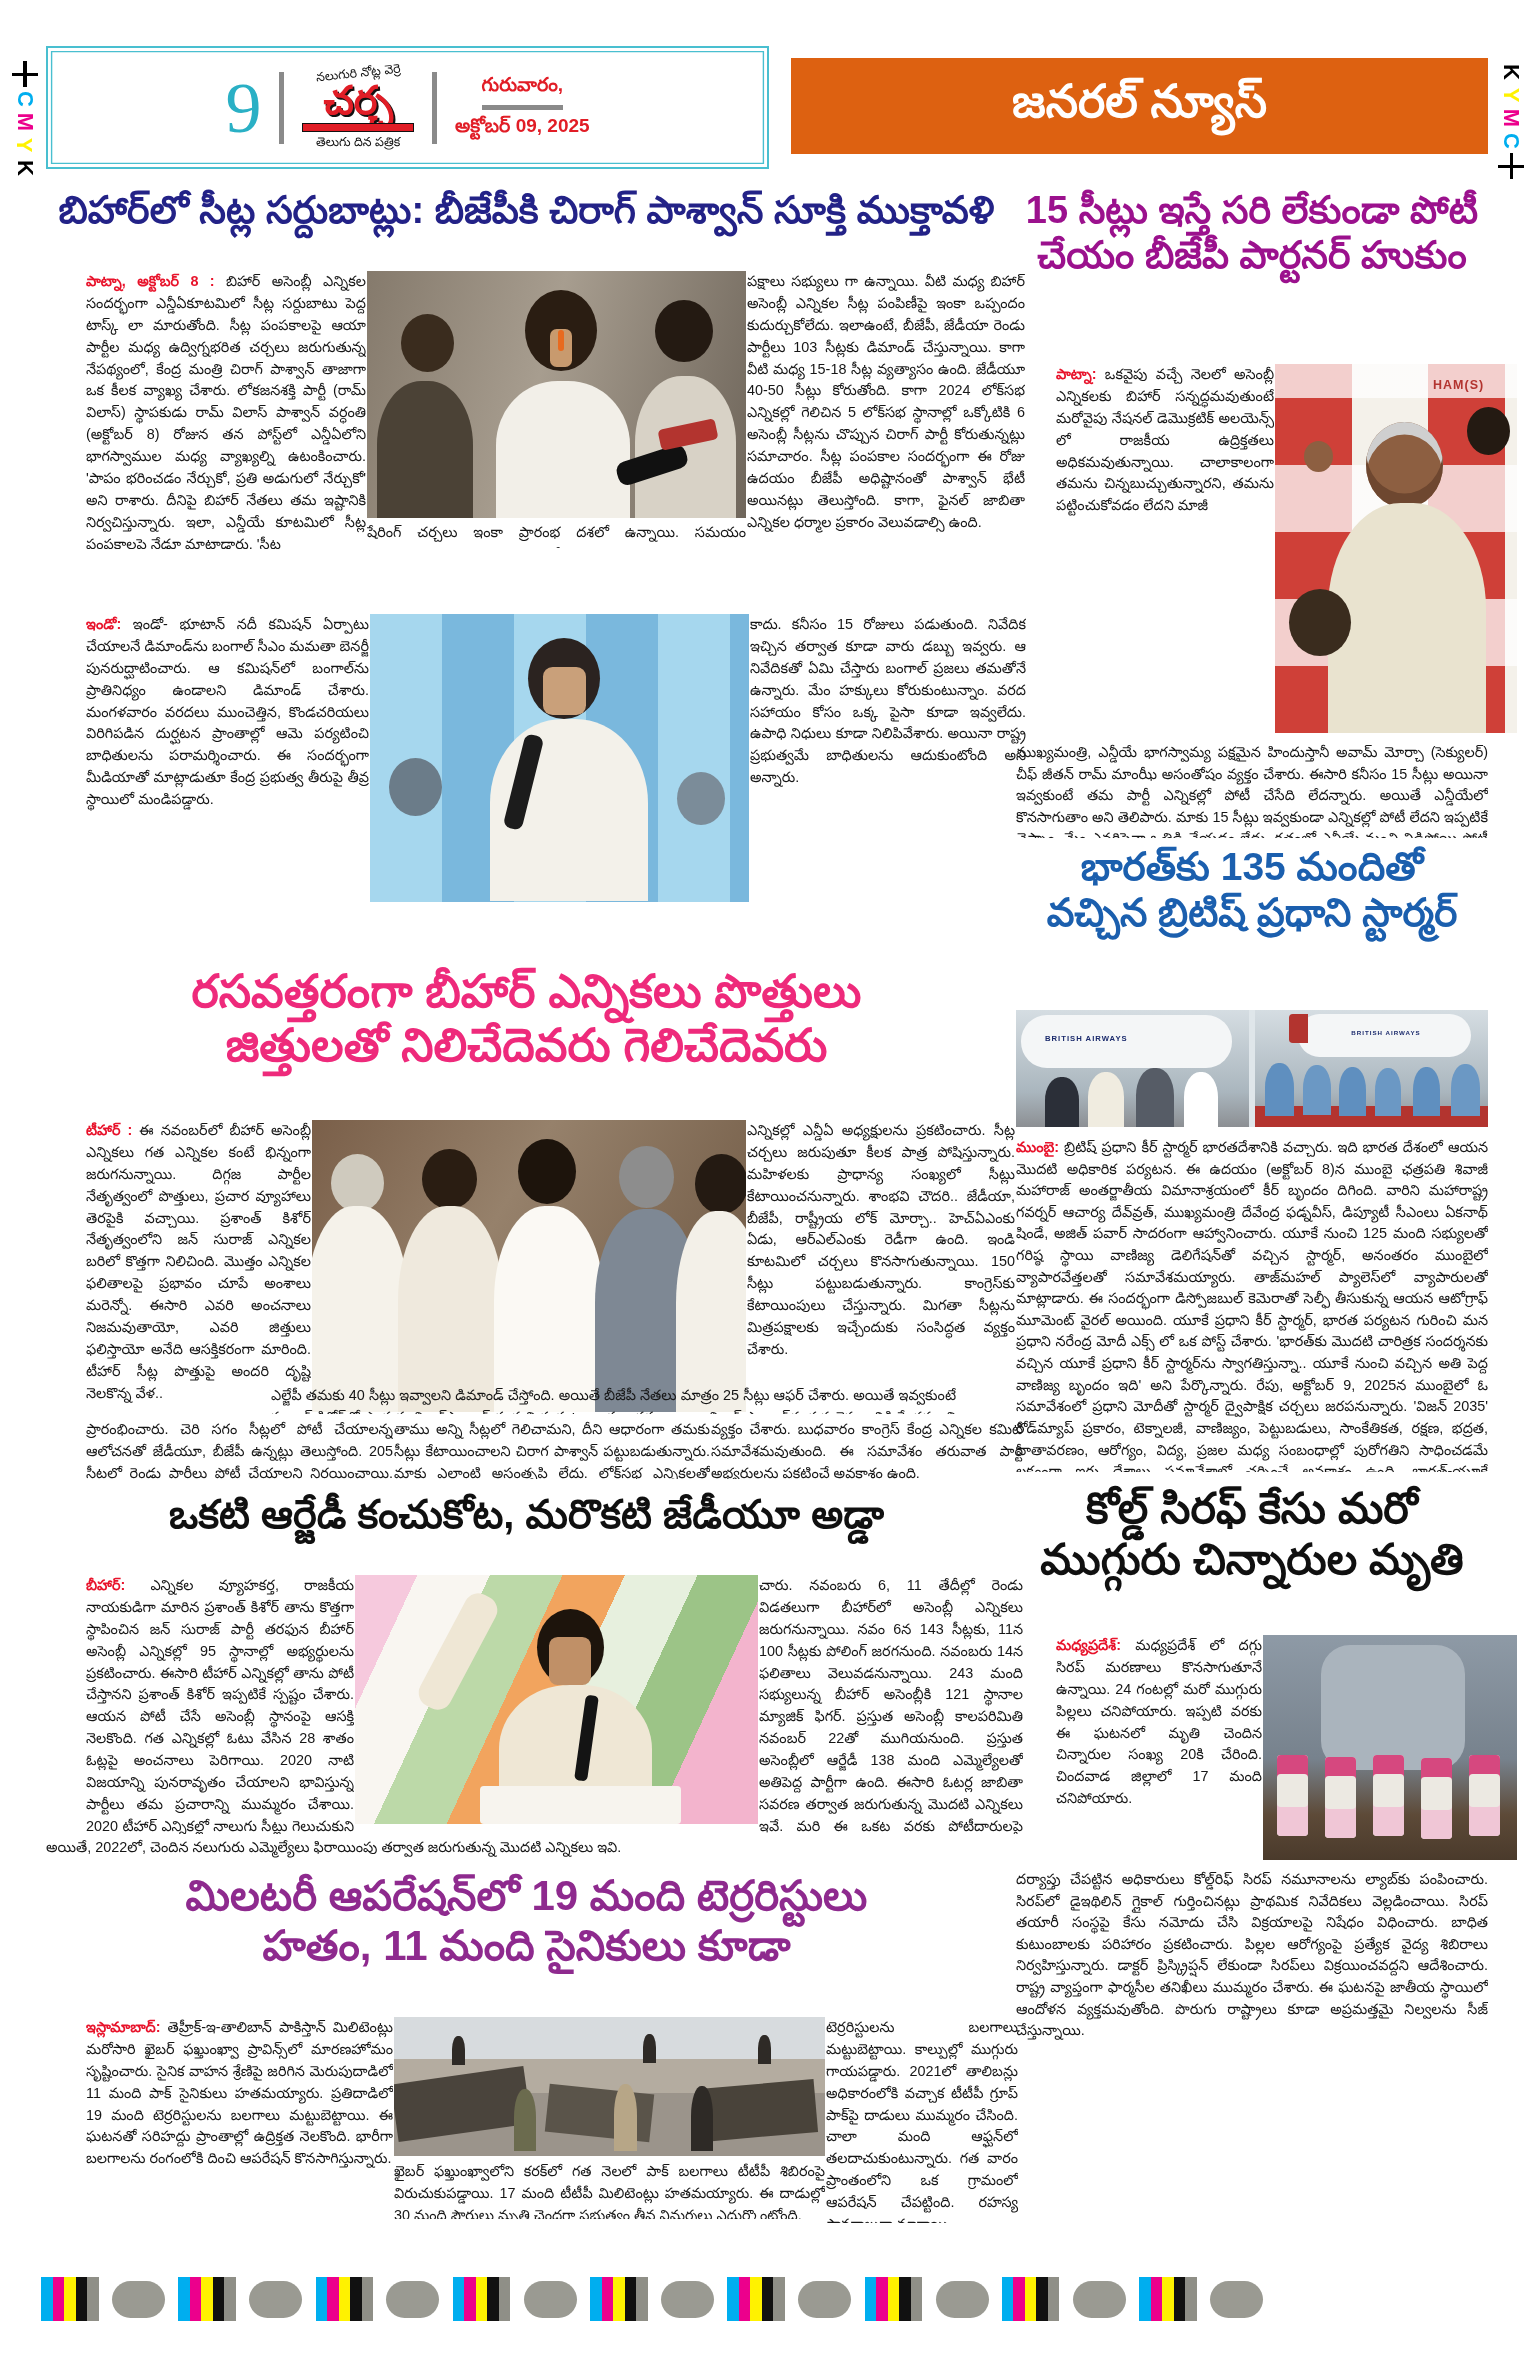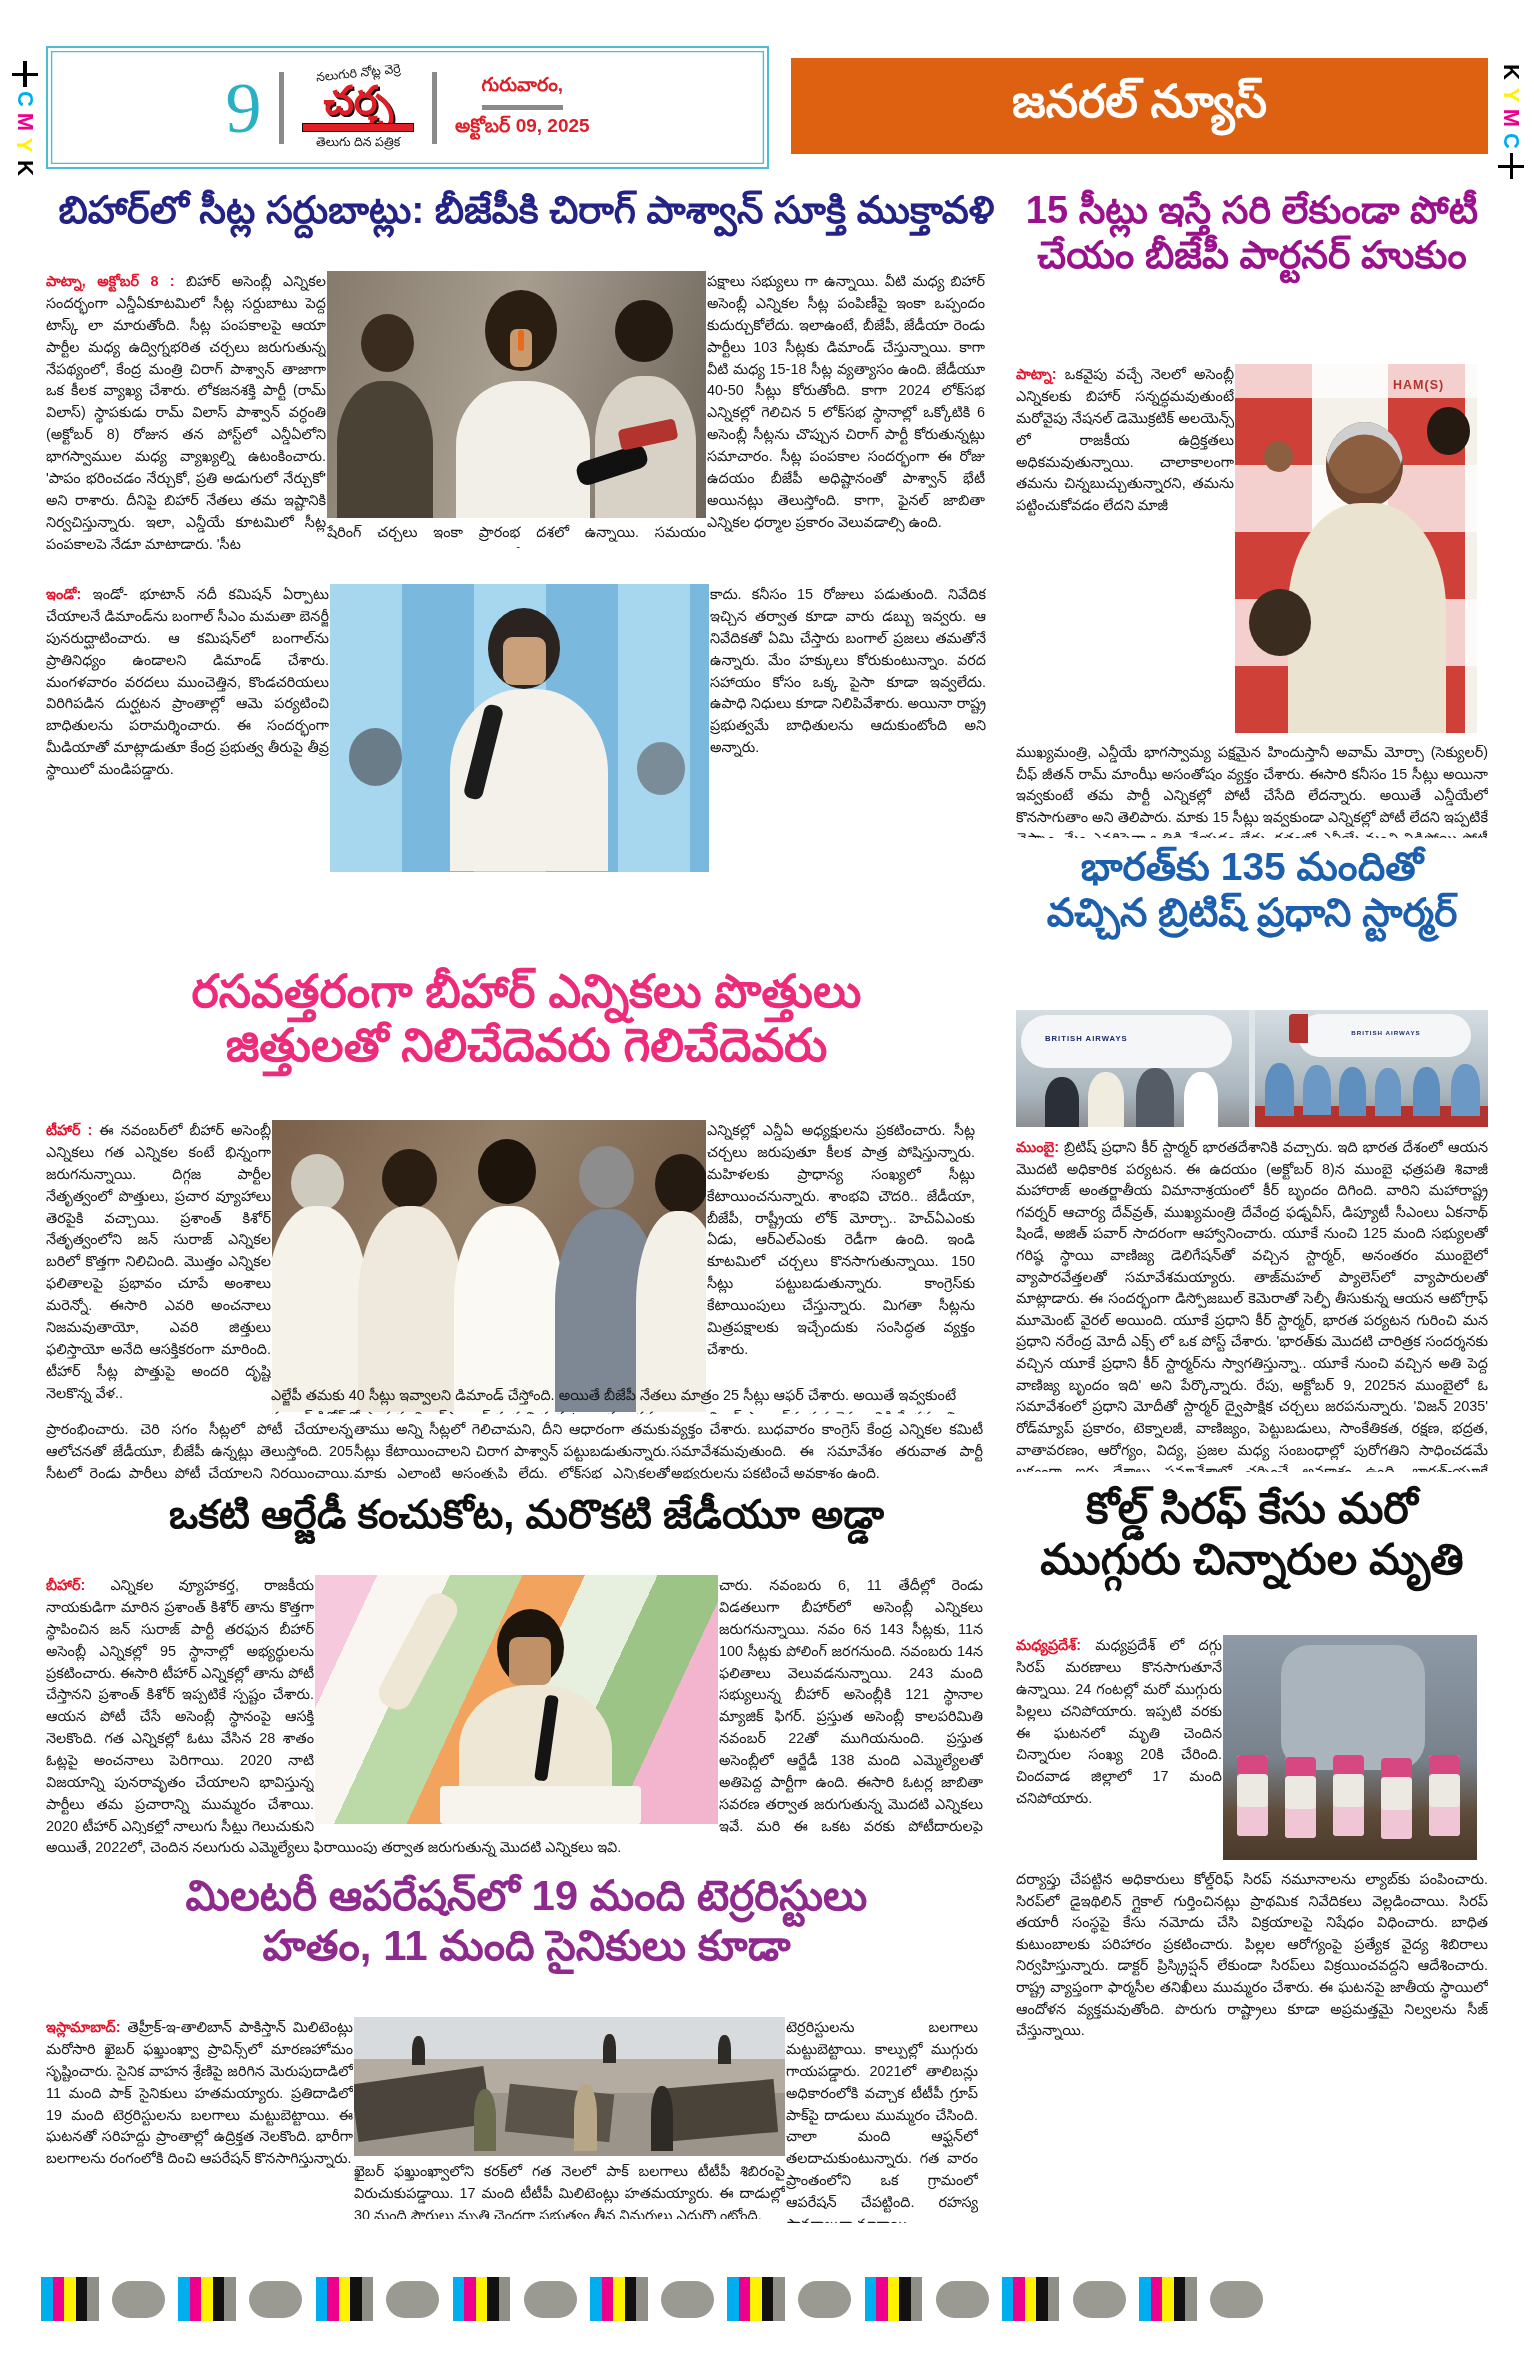--- a/index.html
+++ b/index.html
@@ -28,21 +28,21 @@
 
   .banner{position:absolute;left:791px;top:58px;width:697px;height:96px;background:#dd6111;display:flex;align-items:center;justify-content:center;}
   .banner-label{color:#ffffff;font-size:46px;font-weight:bold;}
 
   
   .hl{position:absolute;font-weight:bold;text-align:center;line-height:1.18;}
   .hl-navy{color:#232287;text-align:center;} .hl-purple{color:#9b118d;} .hl-blue{color:#1b5fae;}
   .hl-pink{color:#ee2a7b;} .hl-black{color:#101010;} .hl-violet{color:#8e2a8e;}
 
   
-  .body-row{position:absolute;display:flex;gap:1px;}
+  .body-row{position:absolute;display:flex;gap:1px;margin-left:40px;}
   .col{text-align:justify;font-size:14.4px;line-height:1.52;color:#161616;overflow:hidden;}
   .dateline{color:#e8132b;font-weight:bold;}
   .strip{position:absolute;font-size:14.4px;line-height:1.5;color:#161616;text-align:justify;overflow:hidden;}
 
   
   .photo{position:relative;overflow:hidden;flex-shrink:0;}
   .abs{position:absolute;}
   .head{border-radius:50%;}
   .torso{border-radius:46% 46% 0 0;}
 
@@ -144,21 +144,21 @@
       <div class="abs ba-label" style="left:158px;top:14.4px;color:#b3342f;font-size:12.5px;">HAM(S)</div>
       <div class="abs head" style="left:91px;top:58px;width:77px;height:86px;background:#8d5f41;box-shadow:inset 0 -14.4px 0 #6e4730, inset 0 12.5px 0 #cfcfcf;"></div>
       <div class="abs torso" style="left:53px;top:139px;width:158px;height:230px;background:#e9e3cf;"></div>
       <div class="abs head" style="left:29px;top:77px;width:29px;height:31px;background:#8d5f41;"></div>
       <div class="abs head" style="left:14.4px;top:225px;width:62px;height:67px;background:#3a2c1e;"></div>
       <div class="abs head" style="left:192px;top:43px;width:43px;height:48px;background:#241a12;"></div>
     </div>
   </div>
   <div class="strip" style="left:1016px;top:742px;width:472px;height:96px;">ముఖ్యమంత్రి, ఎన్డీయే భాగస్వామ్య పక్షమైన హిందుస్తానీ అవామ్ మోర్చా (సెక్యులర్) చీఫ్ జీతన్ రామ్ మాంఝీ అసంతోషం వ్యక్తం చేశారు. ఈసారి కనీసం 15 సీట్లు అయినా ఇవ్వకుంటే తమ పార్టీ ఎన్నికల్లో పోటీ చేసేది లేదన్నారు. అయితే ఎన్డీయేలో కొనసాగుతాం అని తెలిపారు. మాకు 15 సీట్లు ఇవ్వకుండా ఎన్నికల్లో పోటీ లేదని ఇప్పటికే చెప్పాం. మేం ఎవరిపైనా ఒత్తిడి చేయడం లేదు. గతంలో ఎన్డీయే నుంచి విడిపోయి పోటీ చేసి దెబ్బతిన్నాం. ఇక నుంచి ఆ పొరపాటు చేయబోం. మాకు కేవలం 15 ఊళ్లు (సిట్లు) ఇస్తే చాలునంటూ ట్విట్ చేశారు.</div>
 
-  <div class="body-row" style="left:46px;top:584px;width:961px;height:326px;">
+  <div class="body-row" style="left:46px;top:614px;width:961px;height:326px;">
     <div class="col" style="width:283px;height:326px;">
       <span class="dateline">ఇండో:</span>
       <span>ఇండో- భూటాన్ నదీ కమిషన్ ఏర్పాటు చేయాలనే డిమాండ్‌ను బంగాల్ సీఎం మమతా బెనర్జీ పునరుద్ఘాటించారు. ఆ కమిషన్‌లో బంగాల్‌ను ప్రాతినిధ్యం ఉండాలని డిమాండ్ చేశారు. మంగళవారం వరదలు ముంచెత్తిన, కొండచరియలు విరిగిపడిన దుర్ఘటన ప్రాంతాల్లో ఆమె పర్యటించి బాధితులను పరామర్శించారు. ఈ సందర్భంగా మీడియాతో మాట్లాడుతూ కేంద్ర ప్రభుత్వ తీరుపై తీవ్ర స్థాయిలో మండిపడ్డారు.</span>
     </div>
     <div class="photo photo-mamata" style="width:379px;height:288px;">
       <div class="abs head" style="left:158px;top:24px;width:72px;height:81px;background:#2b2320;"></div>
       <div class="abs" style="left:173px;top:53px;width:43px;height:48px;background:#c9a07a;border-radius:9.6px;"></div>
       <div class="abs torso" style="left:120px;top:105px;width:158px;height:182px;background:#f3f1ea;"></div>
       <div class="abs" style="left:144px;top:120px;width:19px;height:96px;background:#1c1c1c;border-radius:7.7px;transform:rotate(14deg);"></div>
       <div class="abs head" style="left:19px;top:144px;width:53px;height:58px;background:#6b7c89;"></div>

